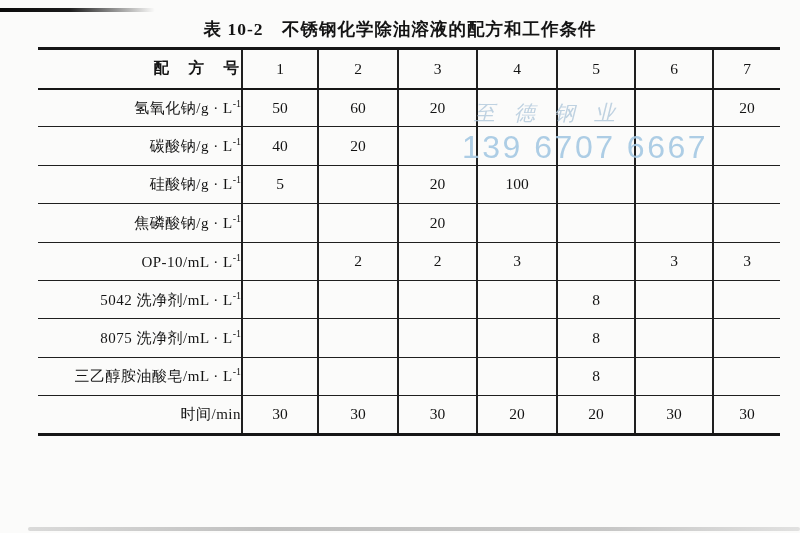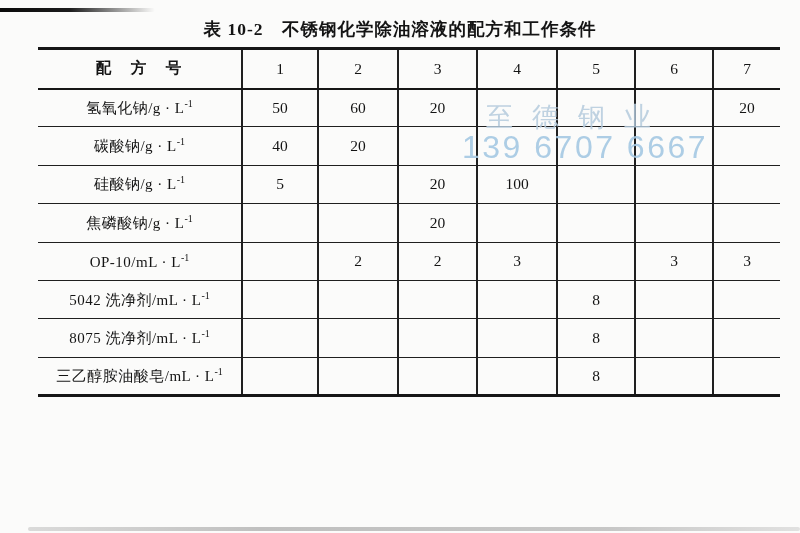--- a/index.html
+++ b/index.html
@@ -53,37 +53,38 @@
     font-size: 15.5px;
     padding: 0;
     overflow: hidden;
     white-space: nowrap;
   }
   thead tr { height: 40px; }
   tbody tr { height: 38.4px; }
   thead th { border-bottom: 2.4px solid #161616; }
   th:first-child, td:first-child { border-left: none; }
   th:last-child, td:last-child { border-right: none; }
-  .label-cell { font-size: 15px; letter-spacing: 0.5px; }
+  .label-cell { font-size: 15px; letter-spacing: 0.5px; text-align: right; }
   .corner-cell { font-weight: 600; font-size: 15.5px; letter-spacing: 2px; }
   .label-cell sup { font-size: 10px; letter-spacing: 0; }
   .num-cell { font-size: 15.5px; }
   .watermark {
     position: absolute;
     pointer-events: none;
     left: 0; top: 0; width: 742px; height: 100%;
     font-family: "Liberation Sans", "DejaVu Sans", sans-serif;
   }
   .wm-line1 {
     position: absolute;
-    left: 448px; top: 52px;
-    font-size: 27px;
+    left: 436px; top: 52px;
+    font-size: 21px;
     letter-spacing: 19px;
     opacity: 0.85;
     white-space: pre;
+    font-style: italic;
   }
   .wm-line2 {
     position: absolute;
     left: 424px; top: 82px;
     font-size: 32px;
     letter-spacing: 2.5px;
     opacity: 0.9;
     white-space: pre;
   }
   .bottom-band {
@@ -202,20 +203,30 @@
           <tr>
             <th class="label-cell"><span>三乙醇胺油酸皂/mL · L</span><sup>-1</sup></th>
             <td class="num-cell"></td>
             <td class="num-cell"></td>
             <td class="num-cell"></td>
             <td class="num-cell"></td>
             <td class="num-cell">8</td>
             <td class="num-cell"></td>
             <td class="num-cell"></td>
           </tr>
+          <tr>
+            <th class="label-cell"><span>时间/min</span><sup></sup></th>
+            <td class="num-cell">30</td>
+            <td class="num-cell">30</td>
+            <td class="num-cell">30</td>
+            <td class="num-cell">20</td>
+            <td class="num-cell">20</td>
+            <td class="num-cell">30</td>
+            <td class="num-cell">30</td>
+          </tr>
         </tbody>
     </table>
 
     <div class="watermark">
       <div class="wm-line1" style="color: rgb(181, 203, 221);">至德钢业</div>
       <div class="wm-line2" style="color: rgb(165, 201, 227);">139 6707 6667</div>
     </div>
   </div>
 
   <div class="bottom-band"></div>

